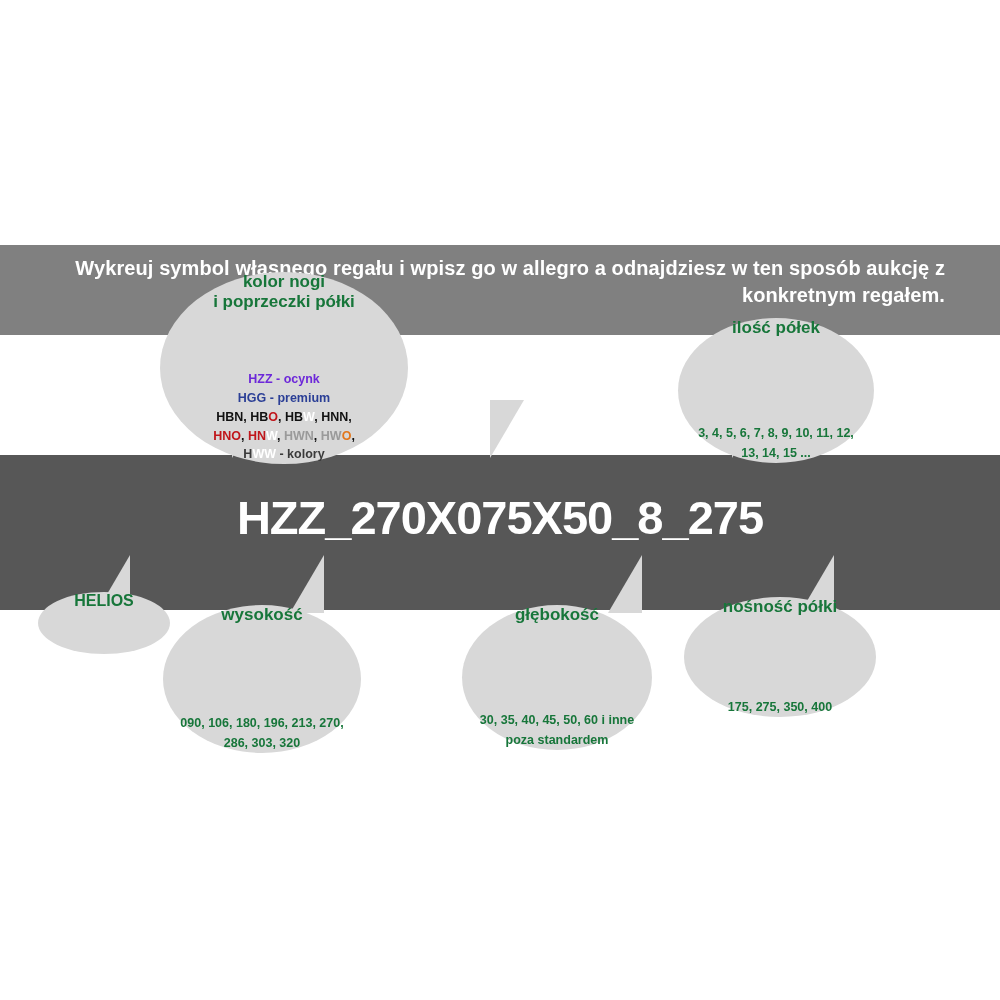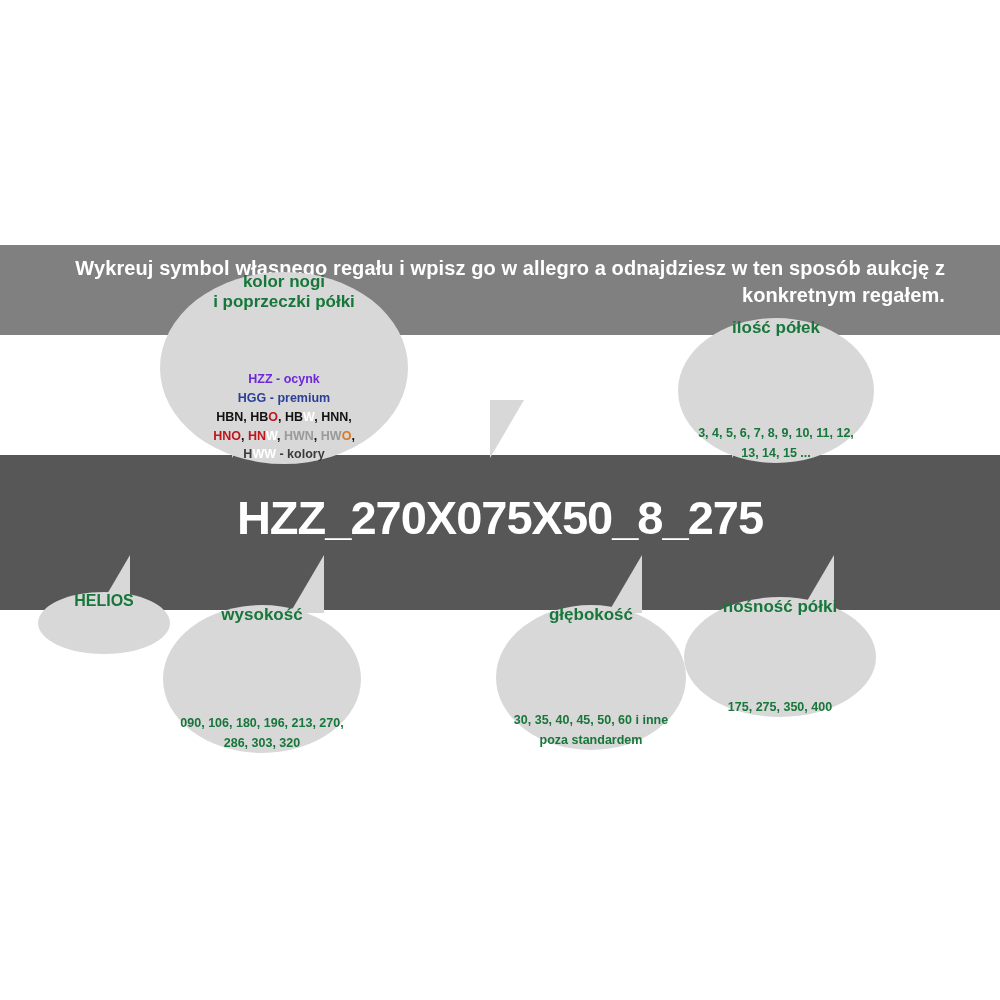--- a/index.html
+++ b/index.html
@@ -177,21 +177,21 @@
 
   <div class="bubble only-title" style="left:38px; top:592px; width:132px; height:62px;">
     <div class="title small">HELIOS</div>
   </div>
 
   <div class="bubble" style="left:163px; top:605px; width:198px; height:148px;">
     <div class="title">wysokość</div>
     <div class="body">090, 106, 180, 196, 213, 270, 286, 303, 320</div>
   </div>
 
-  <div class="bubble" style="left:496px; top:605px; width:190px; height:145px;">
+  <div class="bubble" style="left:462px; top:605px; width:190px; height:145px;">
     <div class="title">głębokość</div>
     <div class="body">30, 35, 40, 45, 50, 60 i inne poza standardem</div>
   </div>
 
   <div class="bubble" style="left:684px; top:597px; width:192px; height:120px;">
     <div class="title">nośność półki</div>
     <div class="body">175, 275, 350, 400</div>
   </div>
 
 </div>

